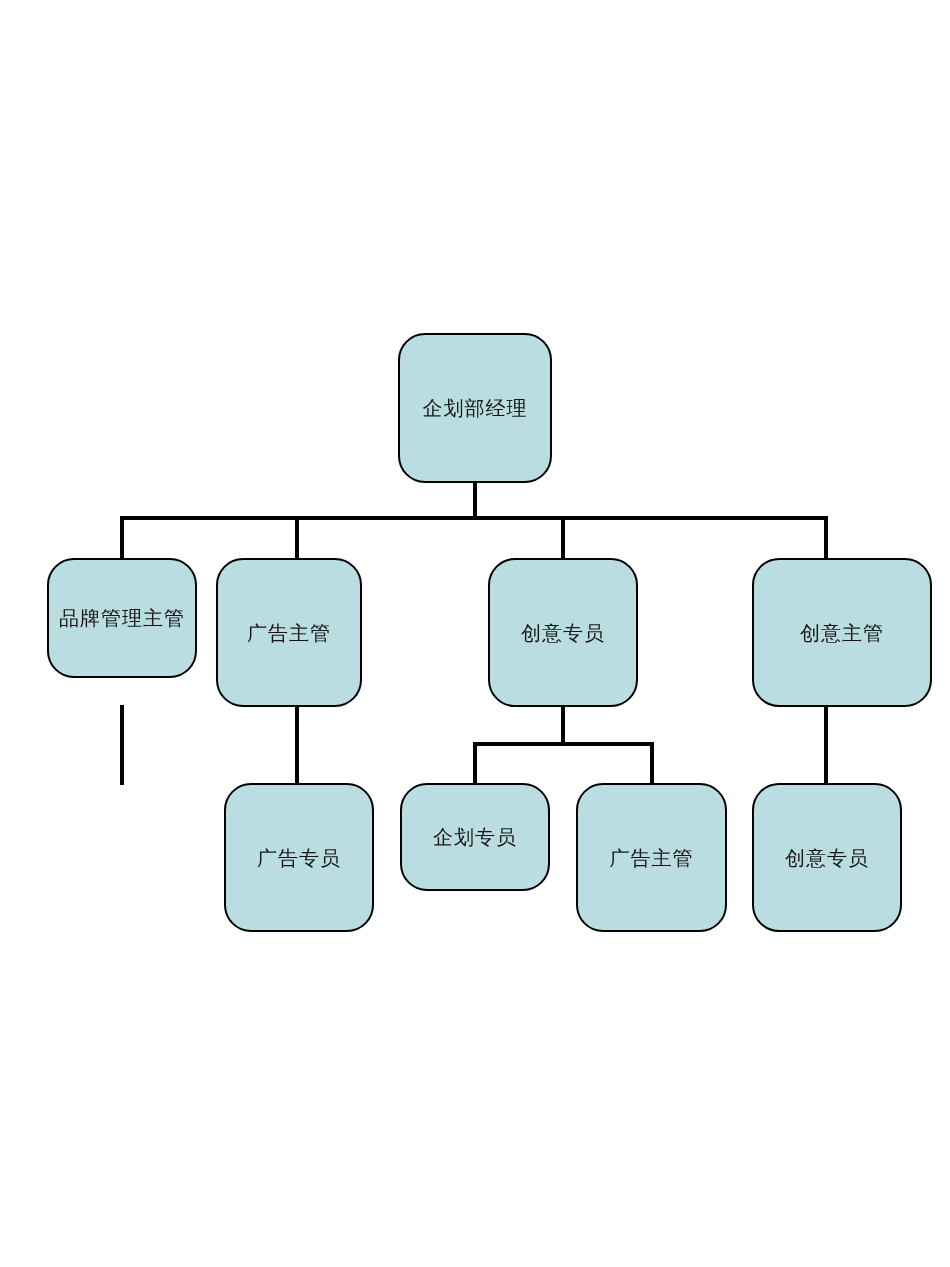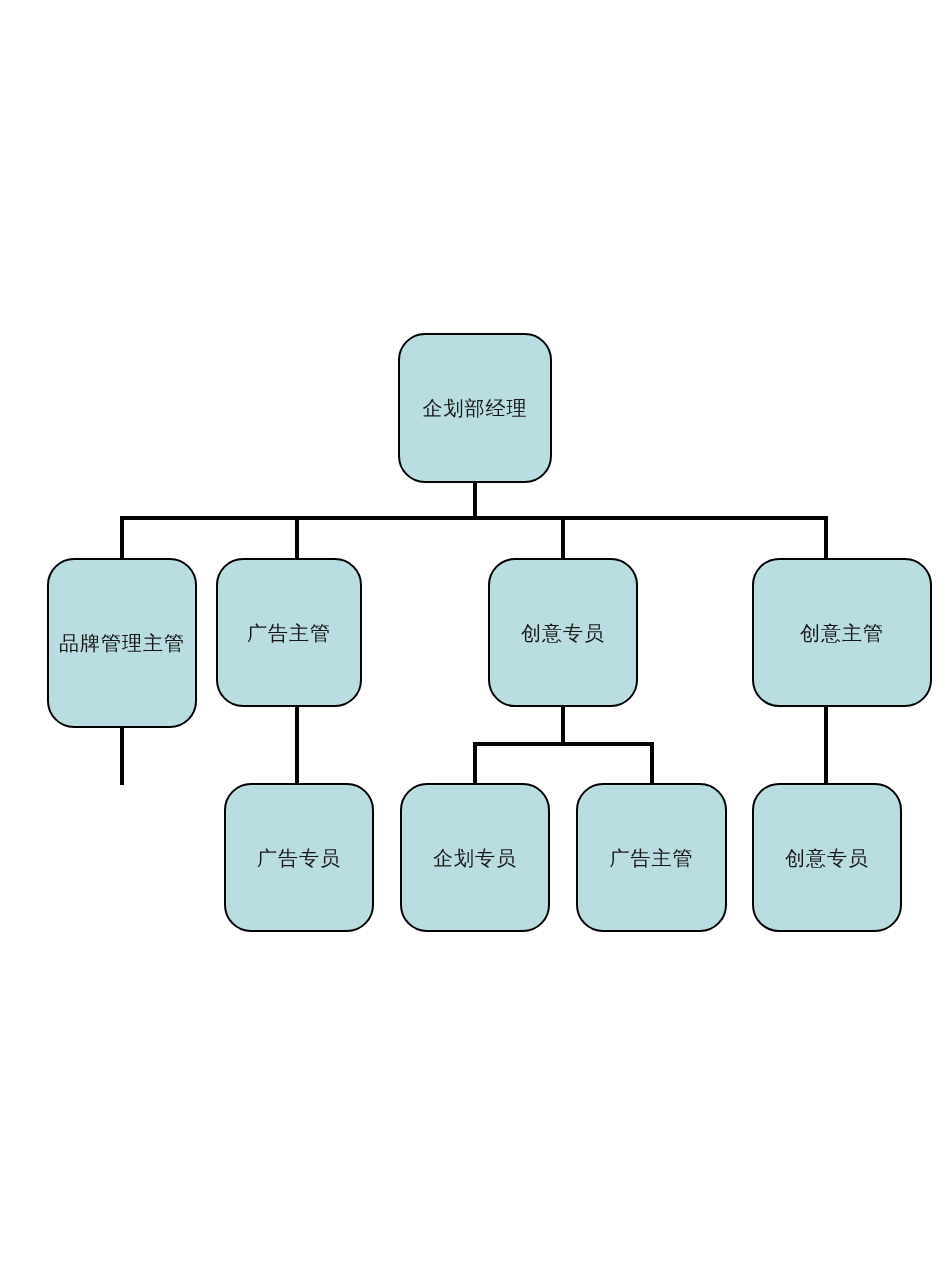--- a/index.html
+++ b/index.html
@@ -34,27 +34,27 @@
     z-index: 2;
   }
   .node .node-label { line-height: 1.3; padding: 0 6px; }
   .connector {
     position: absolute;
     background: var(--connector);
     z-index: 1;
   }
   
   .n-root        { left: 398px; top: 333px; width: 154px; height: 150px; }
-  .n-brand-sup   { left:  47px; top: 558px; width: 150px; height: 170px; }
+  .n-brand-sup   { left:  47px; top: 558px; width: 150px; height: 120px; }
   .n-ad-sup      { left: 216px; top: 558px; width: 146px; height: 149px; }
   .n-plan-sup    { left: 488px; top: 558px; width: 150px; height: 149px; }
   .n-creative-sup{ left: 752px; top: 558px; width: 180px; height: 149px; }
   .n-brand-spec  { left:  47px; top: 783px; width: 150px; height: 149px; }
   .n-ad-spec     { left: 224px; top: 783px; width: 150px; height: 149px; }
-  .n-plan-spec   { left: 400px; top: 783px; width: 150px; height: 149px; }
+  .n-plan-spec   { left: 400px; top: 783px; width: 150px; height: 108px; }
   .n-copy-spec   { left: 576px; top: 783px; width: 151px; height: 149px; }
   .n-creative-spec{ left: 752px; top: 783px; width: 150px; height: 149px; justify-content: center; }
   
   .c-root-trunk   { left: 473px; top: 482px; width: 4px;   height: 36px; }
   .c-main-h       { left: 120px; top: 516px; width: 708px; height: 4px;  }
   .c-drop-brand   { left: 120px; top: 518px; width: 4px;   height: 41px; }
   .c-drop-ad      { left: 295px; top: 518px; width: 4px;   height: 41px; }
   .c-drop-plan    { left: 561px; top: 518px; width: 4px;   height: 41px; }
   .c-drop-creative{ left: 824px; top: 518px; width: 4px;   height: 41px; }
   .c-brand-v      { left: 120px; top: 705px; width: 4px;   height: 80px; }

